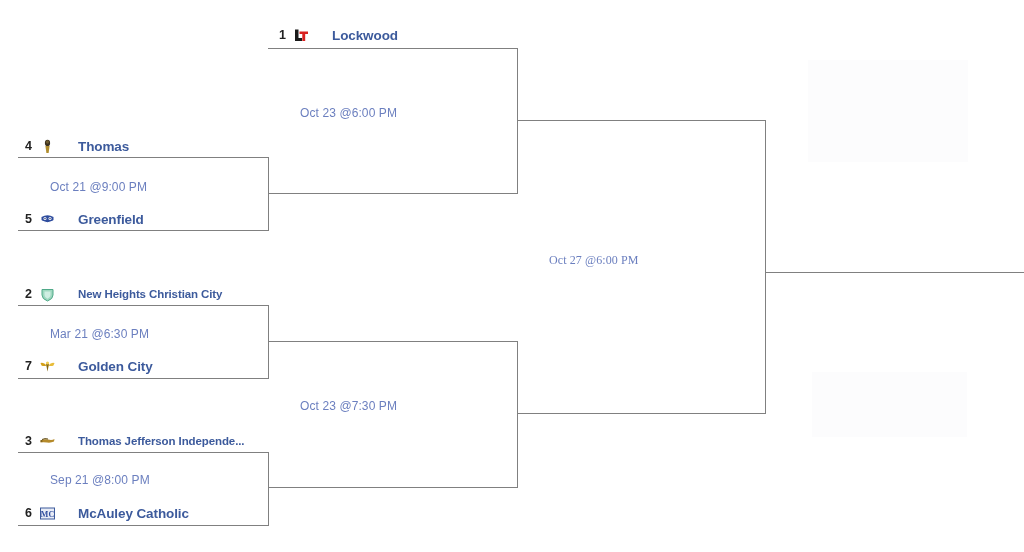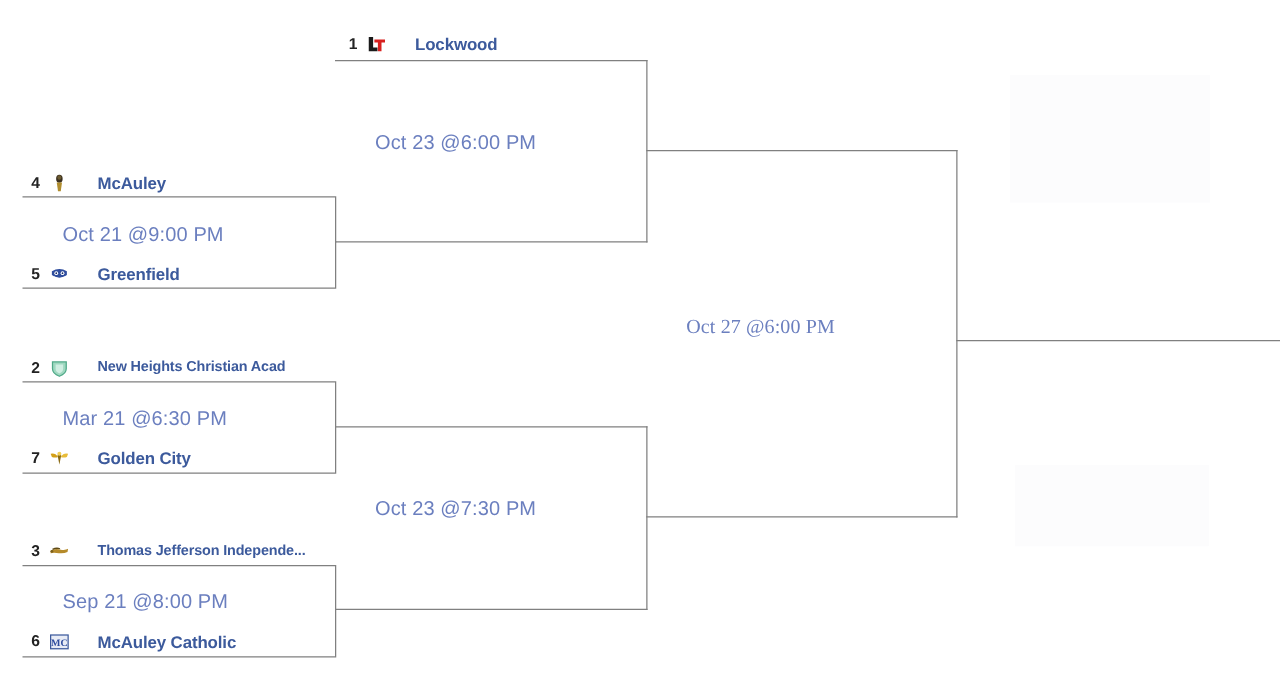--- a/index.html
+++ b/index.html
@@ -62,21 +62,21 @@
     color: #3c5a9c;
     letter-spacing: -0.1px;
   }
   .team-name.small {
     font-size: 11.5px;
   }
 
   
   .game-time {
     position: absolute;
-    font-size: 16px;
+    font-size: 12px;
     color: #6b7fbf;
     letter-spacing: 0.1px;
     white-space: nowrap;
   }
 
   
   .ghost-panel {
     position: absolute;
     background: #fcfcfd;
   }
@@ -91,21 +91,21 @@
 
   <div class="team-row" style="left:18px; top:136px;">
     <span class="seed">4</span>
     <span class="logo">
       <svg width="17" height="17" viewBox="0 0 17 17">
         <ellipse cx="8.5" cy="5" rx="2.6" ry="3.2" fill="#3b3020"></ellipse>
         <path d="M6.4 8 L10.6 8 L9.6 15 L7.4 15 Z" fill="#b08d2e"></path>
         <ellipse cx="8.5" cy="4" rx="1.6" ry="1.8" fill="#6b5a30"></ellipse>
       </svg>
     </span>
-    <span class="team-name">McAuley</span>
+    <span class="team-name">Thomas</span>
   </div>
 
   <div class="game-time" style="left:50px; top:180px;">Oct 21 @9:00 PM</div>
 
   <div class="team-row" style="left:18px; top:209px;">
     <span class="seed">5</span>
     <span class="logo">
       <svg width="17" height="17" viewBox="0 0 17 17">
         <path d="M2.5 6 Q8.5 2.5 14.5 6 L14.5 9 Q8.5 14 2.5 9 Z" fill="#2f4d9e"></path>
         <circle cx="6" cy="7.5" r="1.5" fill="#ffffff"></circle>
@@ -124,21 +124,21 @@
   <div class="bline h" style="left:268px; top:193px; width:1px;"></div>
 
   <div class="team-row" style="left:18px; top:284px;">
     <span class="seed">2</span>
     <span class="logo">
       <svg width="17" height="17" viewBox="0 0 17 17">
         <path d="M3 3.5 L14 3.5 L14 9 Q14 13 8.5 15 Q3 13 3 9 Z" fill="#9fd8c0" stroke="#4fa988" stroke-width="1"></path>
         <path d="M5.5 5.5 L11.5 5.5 L11.5 9 Q11.5 11.5 8.5 12.8 Q5.5 11.5 5.5 9 Z" fill="#cfeee2"></path>
       </svg>
     </span>
-    <span class="team-name small">New Heights Christian Acad</span>
+    <span class="team-name small">New Heights Christian City</span>
   </div>
 
   <div class="game-time" style="left:50px; top:327px;">Mar 21 @6:30 PM</div>
 
   <div class="team-row" style="left:18px; top:356px;">
     <span class="seed">7</span>
     <span class="logo">
       <svg width="17" height="17" viewBox="0 0 17 17">
         <path d="M1.5 5 Q5 4 7.5 7.5 Q5 8.5 2.5 7.5 Z" fill="#d4a017"></path>
         <path d="M15.5 5 Q12 4 9.5 7.5 Q12 8.5 14.5 7.5 Z" fill="#e8bc38"></path>

